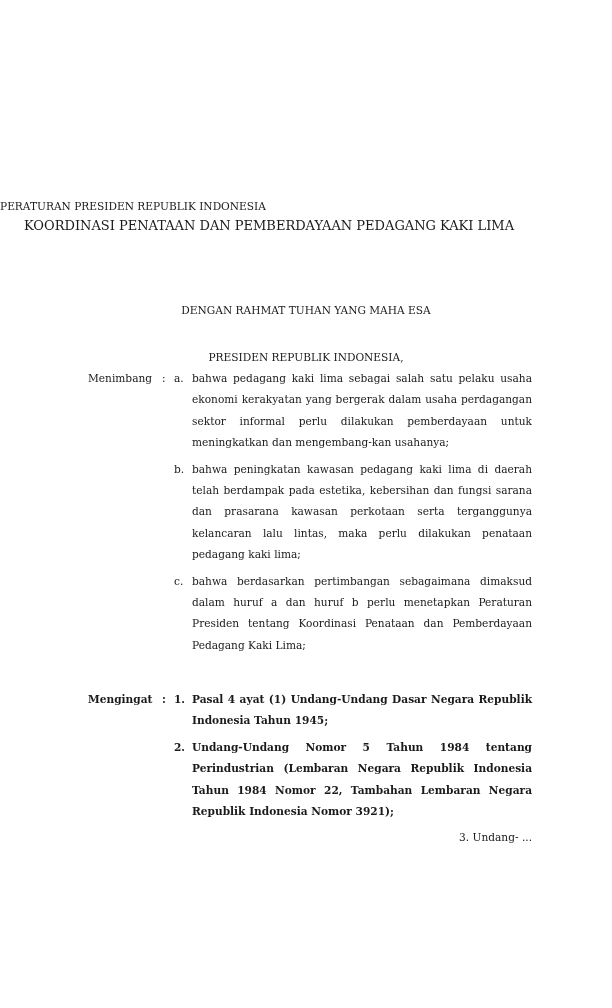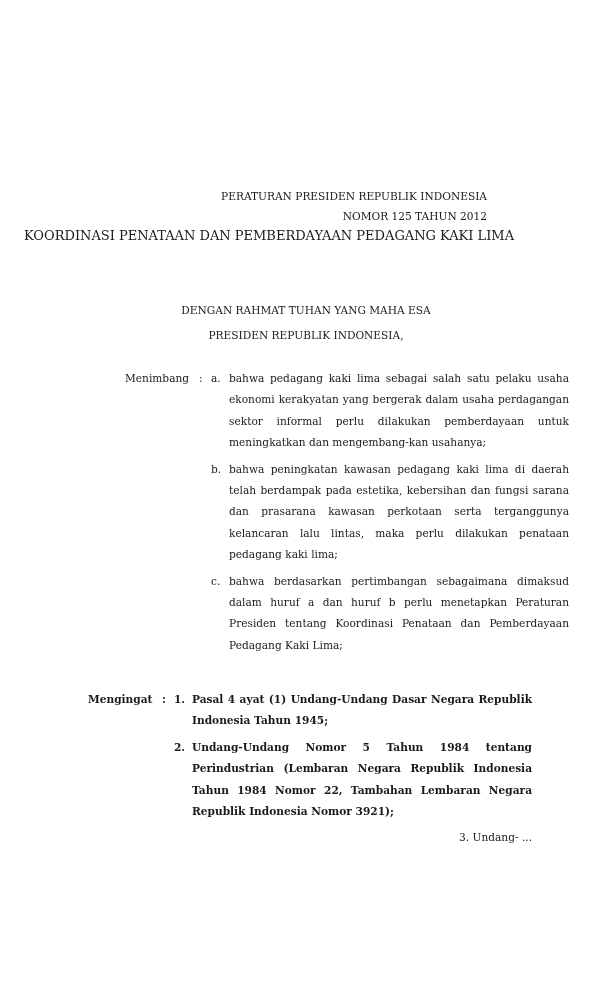--- a/index.html
+++ b/index.html
@@ -17,23 +17,23 @@
   }
   .page {
     position: absolute;
     left: 0; top: 0;
     width: 612px;
     height: 1008px;
   }
   .title-block {
     position: absolute;
     left: 0;
-    top: 186px;
+    top: 196px;
     width: 487px;
-    text-align: right;
+    text-align: left;
     font-size: 10.6px;
     line-height: 20px;
     letter-spacing: 0px;
   }
   .title-line {
     display: block;
     white-space: nowrap;
   }
   .title-line.last {
     font-size: 13px;
@@ -92,29 +92,28 @@
     text-align: center;
   }
 </style>
 </head>
 <body>
 
 <div class="page">
 
   <div class="title-block">
     <span class="title-line">PERATURAN PRESIDEN REPUBLIK INDONESIA</span>
-    <span class="title-line">NOMOR  125  TAHUN 2012</span>
     <span class="title-line last">KOORDINASI PENATAAN DAN PEMBERDAYAAN PEDAGANG KAKI LIMA</span>
   </div>
 
   <div class="center-line" style="top:304px;">DENGAN RAHMAT TUHAN YANG MAHA ESA</div>
 
-  <div class="center-line" style="top:329px;">PRESIDEN REPUBLIK INDONESIA,</div>
+  <div class="center-line" style="top:351px;">PRESIDEN REPUBLIK INDONESIA,</div>
 
-  <div class="section" style="top:368px;margin-left:37px;">
+  <div class="section" style="top:368px;">
     <span class="section-label">Menimbang</span>
     <span class="section-colon">:</span>
 
     <div class="item">
       <span class="item-marker">a.</span>
       <span class="item-text">bahwa pedagang kaki lima sebagai salah satu pelaku usaha ekonomi kerakyatan yang bergerak dalam usaha perdagangan sektor informal perlu dilakukan pemberdayaan untuk meningkatkan dan mengembang-kan usahanya;</span>
     </div>
     <div class="gap-small"></div>
     <div class="item">
       <span class="item-marker">b.</span>

